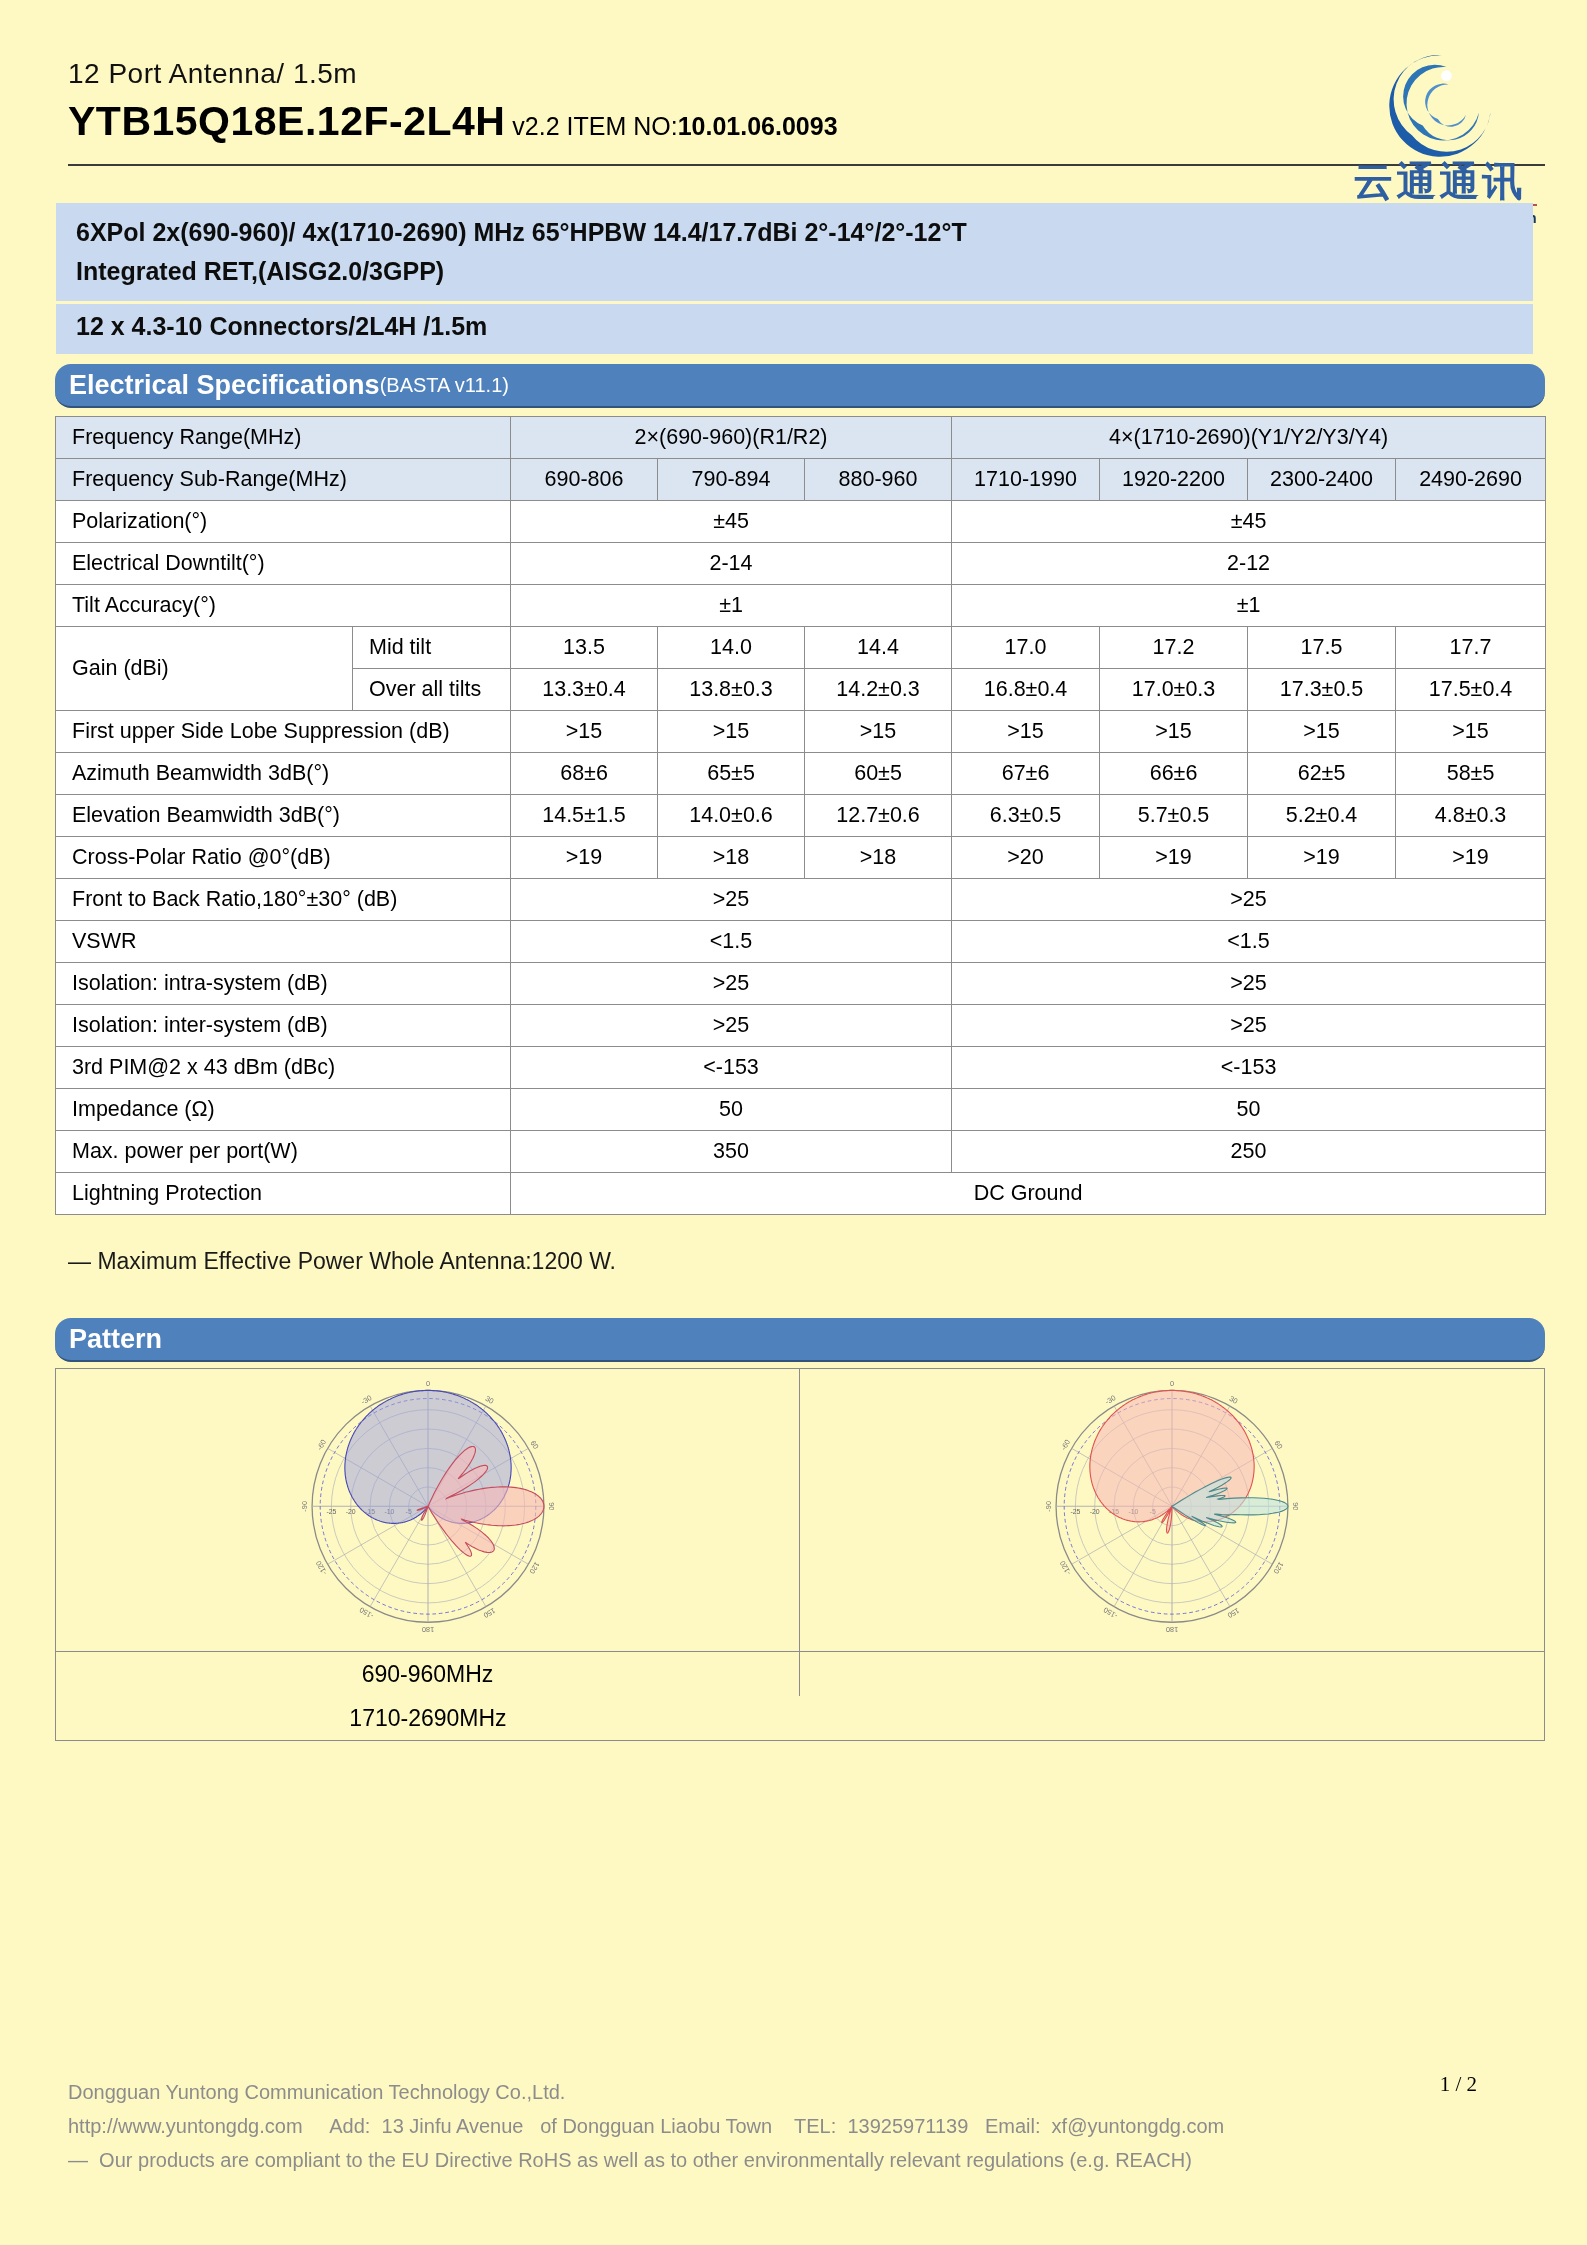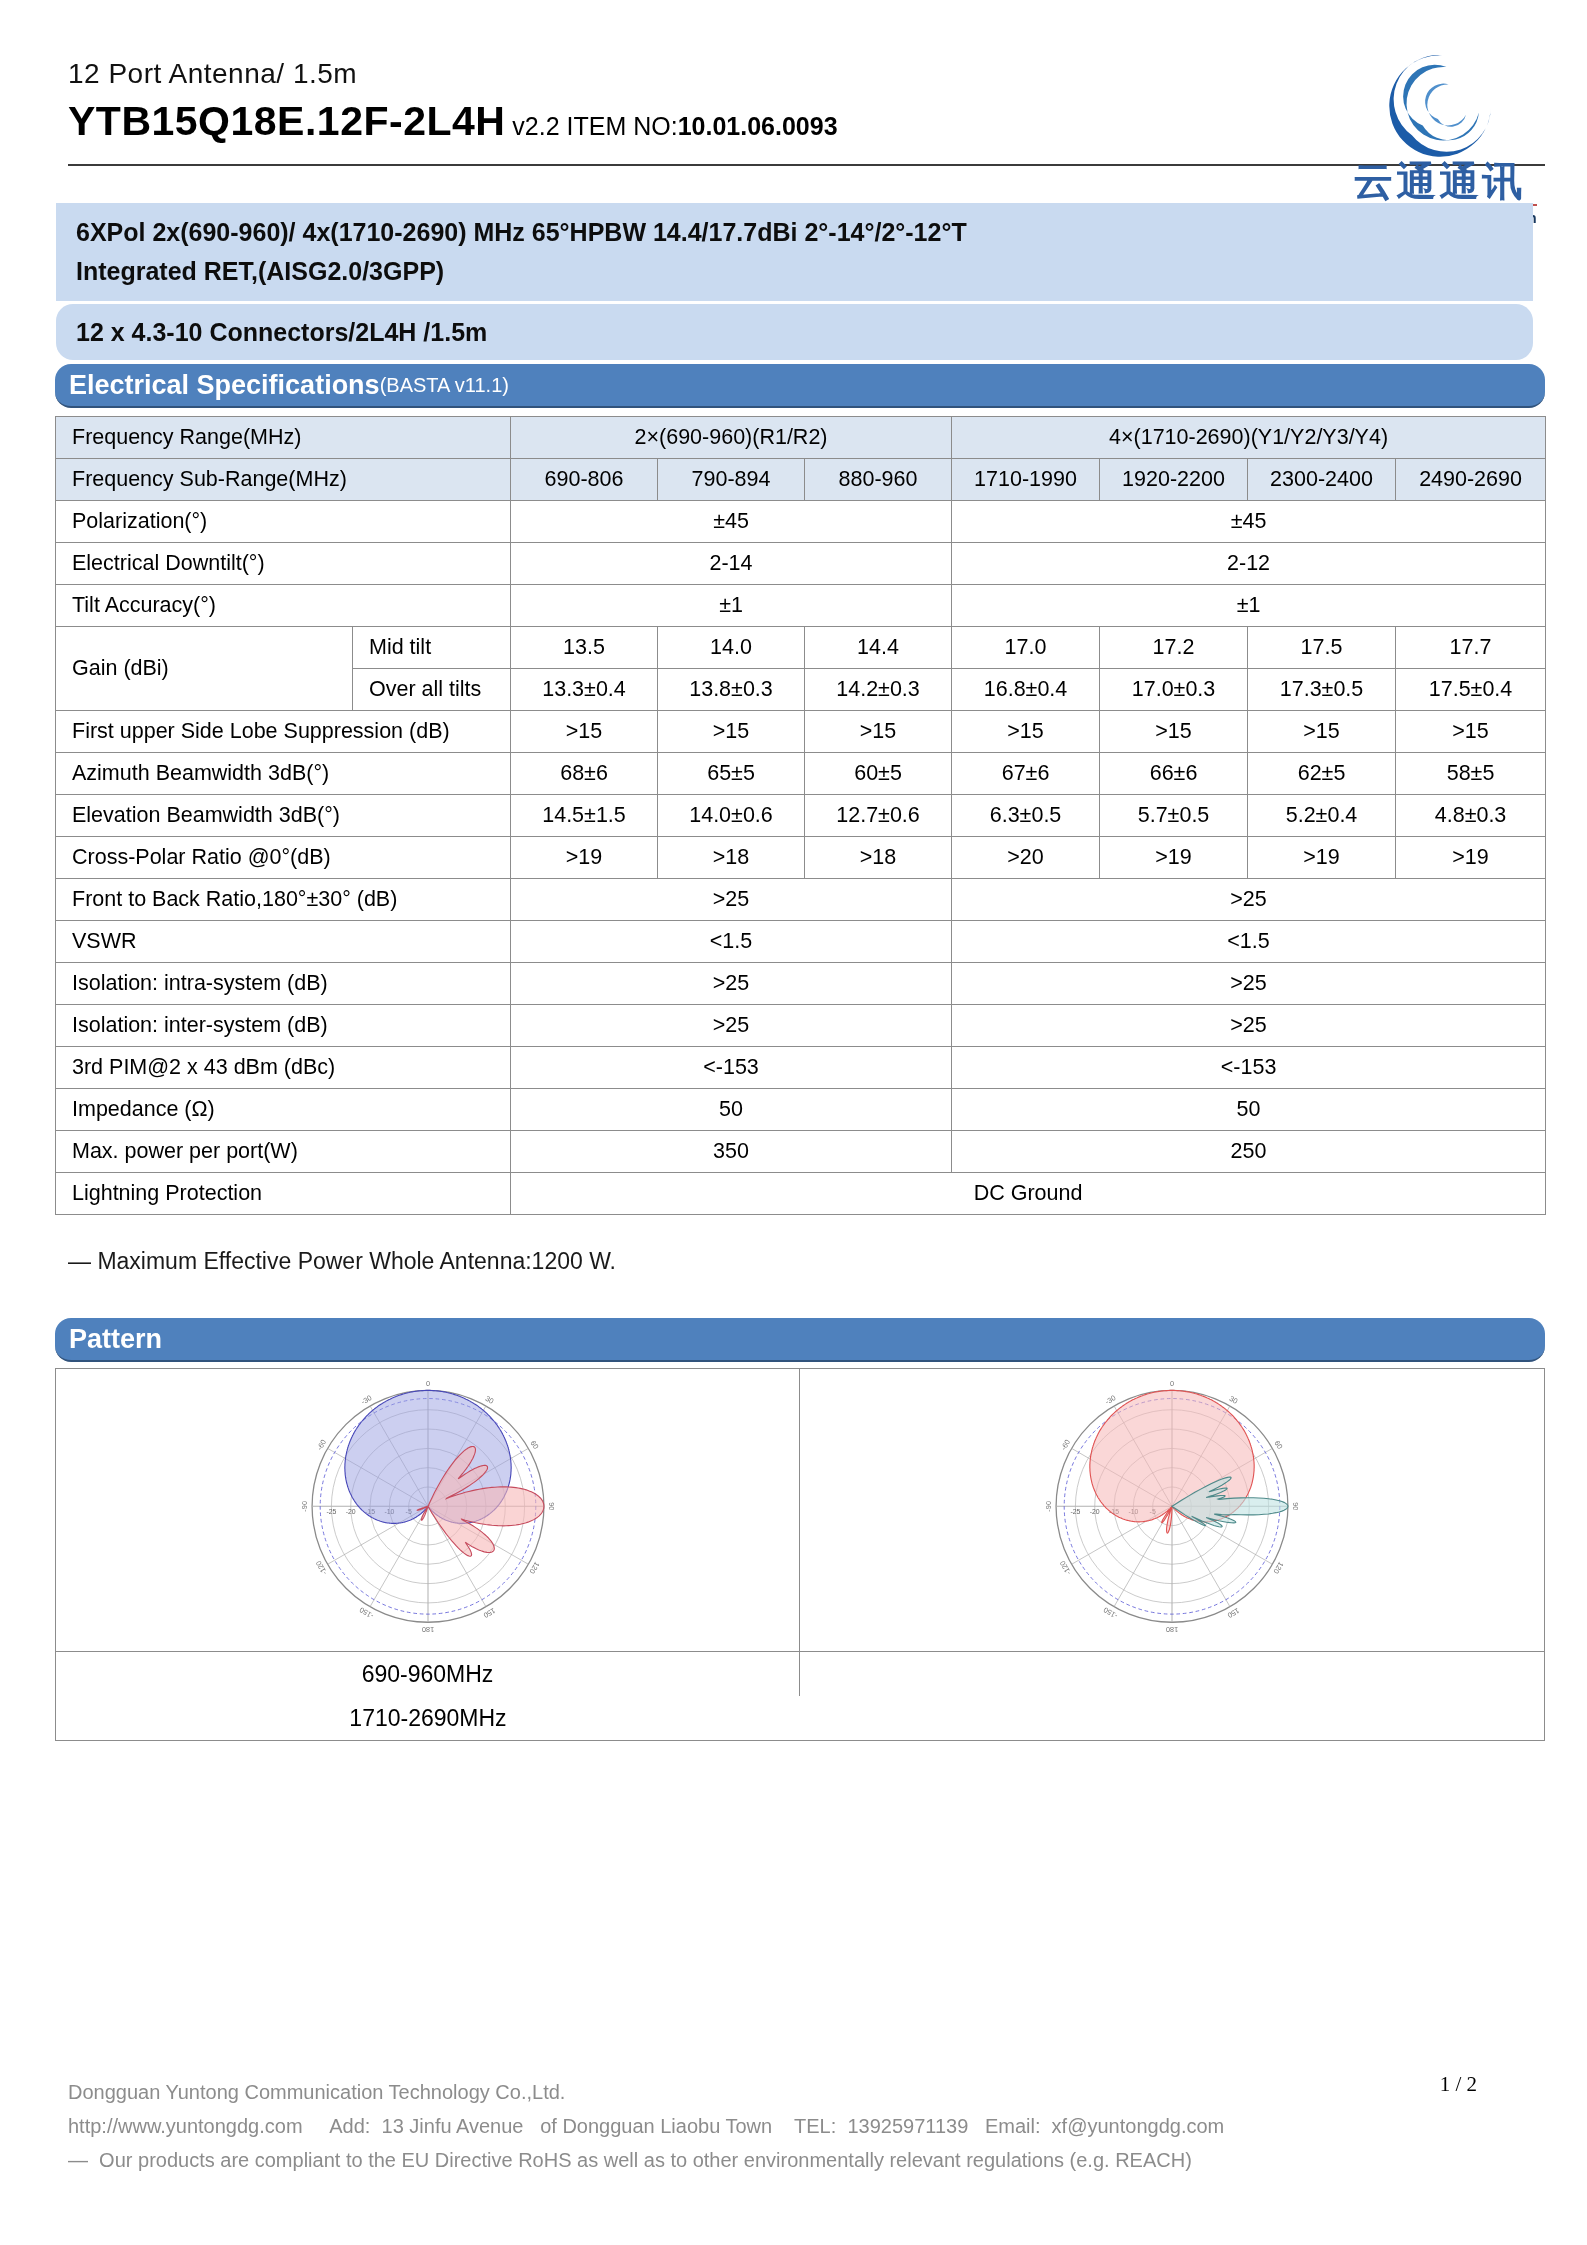--- a/index.html
+++ b/index.html
@@ -1,36 +1,36 @@
 <!DOCTYPE html>
 <html><head>
 <meta charset="utf-8">
 <style>
   html,body{margin:0;padding:0;background:#e9e9e9;}
-  .page{position:relative;width:1587px;height:2245px;background:#ffffff;margin:0 auto;
+  .page{position:relative;width:1587px;height:2245px;background:#fef9c3;margin:0 auto;
         font-family:"Liberation Sans", sans-serif;color:#000;overflow:hidden;}
 
   
   .hdr{position:absolute;left:68px;top:58px;right:42px;}
   .hdr-title1{font-size:28px;color:#111;letter-spacing:0.5px;}
   .hdr-title2{margin-top:8px;white-space:nowrap;}
   .hdr-model{font-size:41px;font-weight:bold;letter-spacing:0.5px;}
   .hdr-ver{font-size:25px;}
   .hdr-item{font-size:25px;font-weight:bold;}
   .hdr-rule{position:absolute;left:68px;top:164px;width:1477px;height:2px;background:#3b3b3b;}
   .logo{position:absolute;right:50px;top:52px;display:flex;align-items:center;flex-direction:column;}
   .logo-txt{margin-left:10px;}
   .logo-cn{font-size:40px;font-weight:bold;color:#2e5fa3;letter-spacing:3px;line-height:1.05;}
   .logo-underline{height:2px;background:#c0504d;margin:2px 0 3px 0;}
   .logo-en{font-size:15px;font-weight:bold;color:#17375e;letter-spacing:0.3px;}
 
   
   .sumbox{position:absolute;left:56px;top:203px;width:1477px;}
   .sum-a{background:#c9daf0;padding:10px 0 10px 20px;}
-  .sum-b{background:#c9daf0;margin-top:3px;padding:9px 0 9px 20px;border-radius:17px;}
+  .sum-b{background:#c9daf0;margin-top:3px;padding:3px 0 9px 20px;}
   .sum-line{font-size:25px;font-weight:bold;color:#0d0d0d;line-height:1.55;}
 
   
   .secbar{position:absolute;left:55px;width:1490px;height:44px;background:#4f81bd;
           border-bottom:2px solid #31537c;display:flex;align-items:center;padding-left:14px;box-sizing:border-box;border-radius:16px;}
   .secbar .big{color:#fff;font-size:27px;font-weight:bold;}
   .secbar .small{color:#fff;font-size:20px;}
 
   
   .spec{position:absolute;left:55px;top:416px;width:1490px;border-collapse:collapse;table-layout:fixed;}

